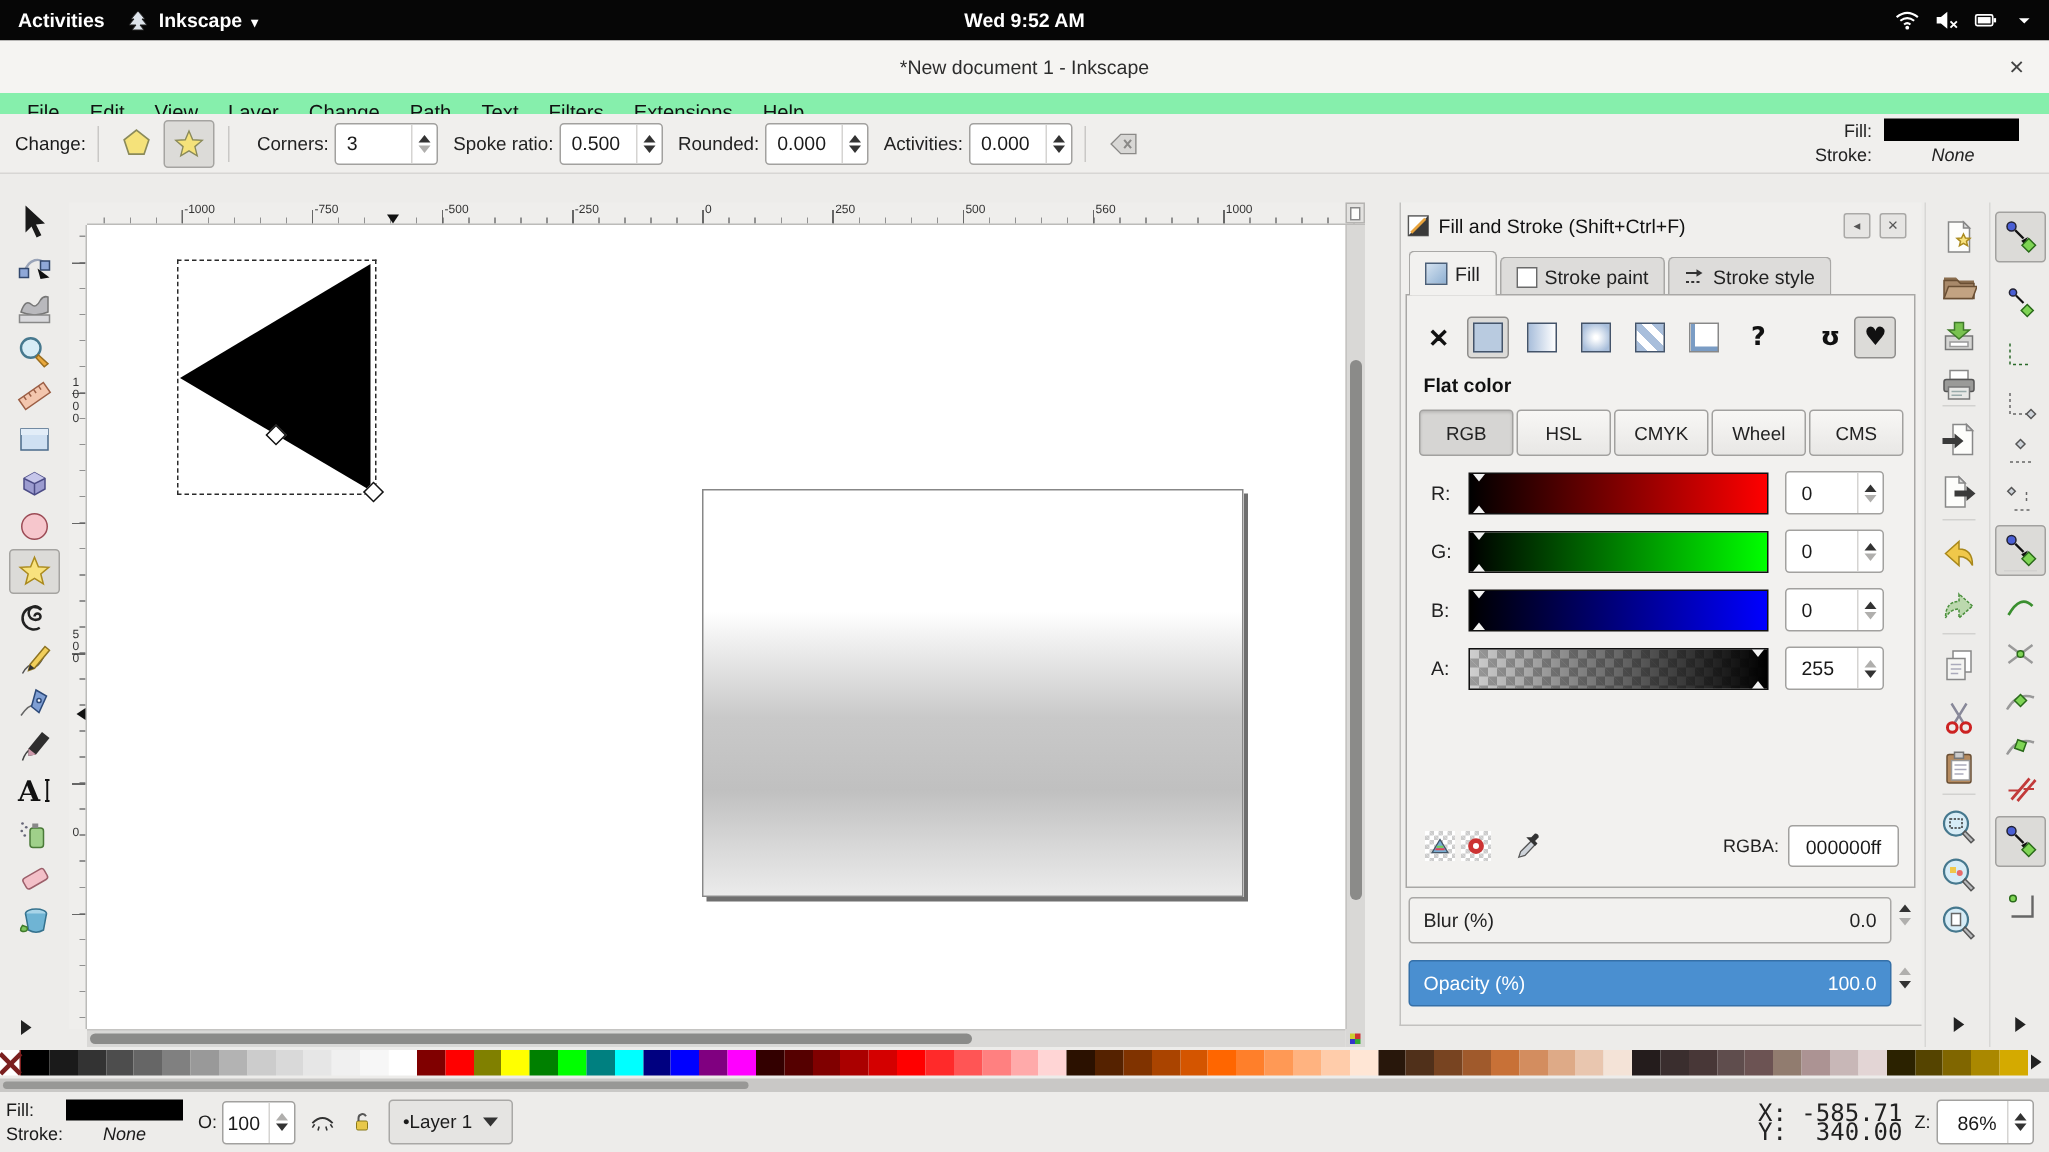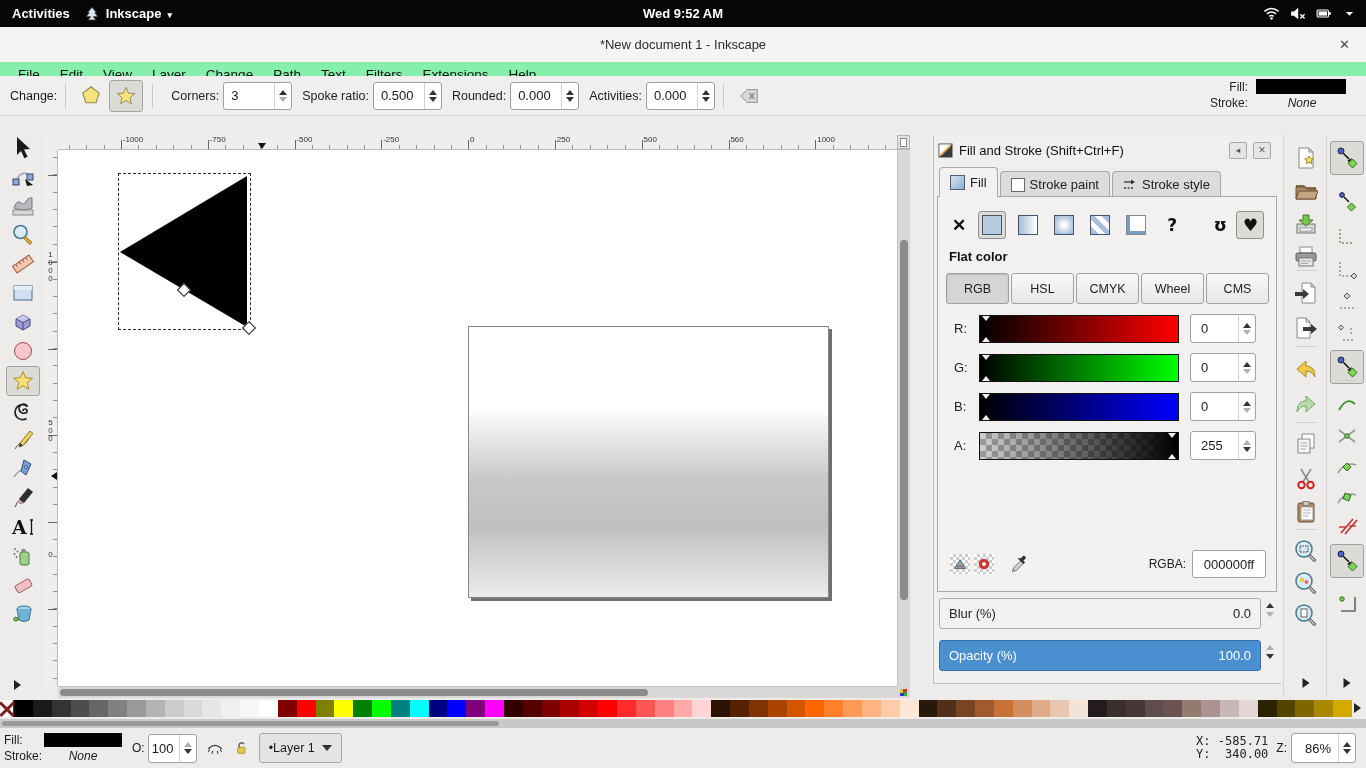--- a/index.html
+++ b/index.html
@@ -166,21 +166,21 @@
   .sb-fs{display:grid;grid-template-columns:38px 78px;column-gap:2px;row-gap:2px;align-items:center;}
   .sb-fill-swatch{width:78px;height:14px;background:#000;}
   .sb-none{font-style:italic;text-align:center}
   .sb-o-label{margin-left:10px;margin-right:3px}
   .sb-spin{height:27px}
   .sb-icon{margin-left:9px}
   .layer-select{margin-left:10px;height:28px;background:#e5e4e2;border:1px solid #a9a8a6;border-radius:3px;display:flex;align-items:center;
     padding:0 9px;gap:7px;font-size:12.5px;}
   .layer-caret{width:0;height:0;border-left:5px solid transparent;border-right:5px solid transparent;border-top:6px solid #333;}
   .sb-spacer{flex:1}
-  .sb-xy{font-family:"DejaVu Sans Mono",monospace;font-size:12px;line-height:13px;text-align:left;color:#222;white-space:pre}
+  .sb-xy{font-family:"DejaVu Sans Mono",monospace;font-size:16px;line-height:13px;text-align:left;color:#222;white-space:pre}
   .sb-z-label{margin:0 4px 0 8px}
   .sb-z{margin-right:10px}
 </style>
 </head>
 <body>
 
 <div id="screen">
 
   <div class="gnome-bar">
     <div class="gb-left">

